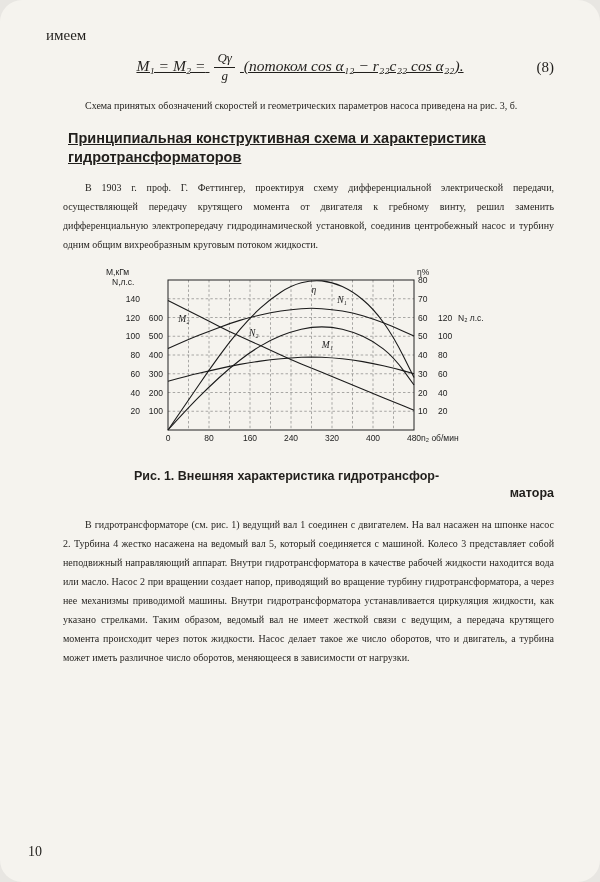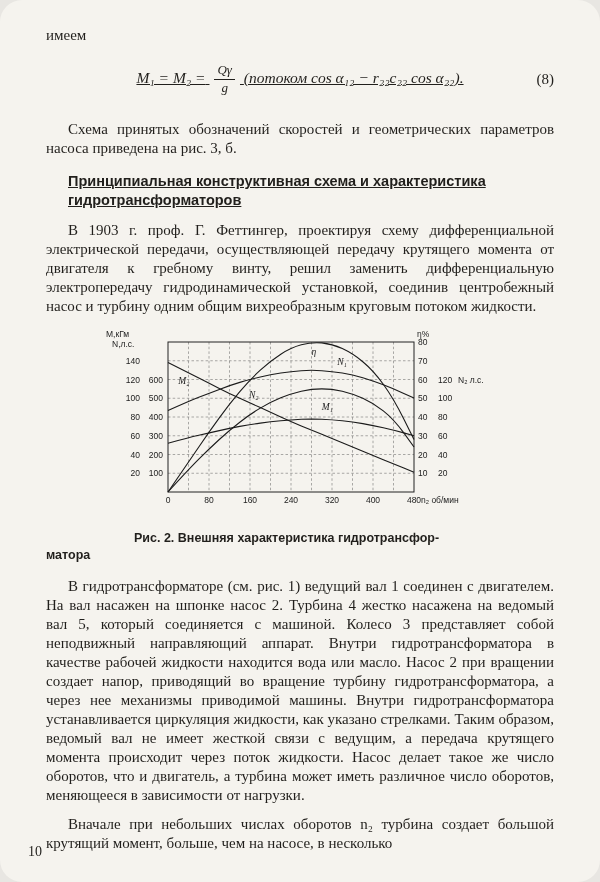--- a/index.html
+++ b/index.html
@@ -8,47 +8,47 @@
     font-family:"Liberation Serif",serif;color:#211f1c;
     box-sizing:border-box;padding:26px 46px 0 46px;overflow:hidden;border-radius:22px;
   }
   .intro-word{font-size:15px;line-height:19px;margin-bottom:2px;}
   .formula-row{
     position:relative;text-align:center;font-style:italic;
     font-size:15.5px;margin:6px 0 12px 0;text-decoration:underline;
   }
   .formula-row .frac{
     display:inline-block;vertical-align:middle;text-align:center;
-    font-size:13px;line-height:1.15;margin:12px 5px;
+    font-size:13px;line-height:1.15;margin:0 5px;
   }
   .formula-row .frac .num{display:block;border-bottom:1px solid #211f1c;padding:0 3px 1px;}
   .formula-row .frac .den{display:block;padding-top:1px;}
   .formula-row .eq-num{
     position:absolute;right:0;top:50%;transform:translateY(-50%);font-style:normal;font-size:15px;
   }
-  p.body{font-size:15px;line-height:19px;text-align:justify;margin:0 0 10px 0;}
+  p.body{font-size:10px;line-height:19px;text-align:justify;margin:0 0 10px 17px;}
   .indent{text-indent:22px;}
   h3.heading{
     font-family:"Liberation Sans",sans-serif;font-size:14.5px;line-height:19px;
     font-weight:bold;margin:14px 0 11px 0;padding-left:22px;width:486px;text-decoration:underline;
   }
   .figure{width:396px;margin:4px auto 6px auto;}
   .figure svg{display:block;}
   #chart text{font-family:"Liberation Sans",sans-serif;font-size:8.5px;fill:#222;}
   #chart text.axlbl{font-size:8.5px;}
   #chart text.slabel{font-family:"Liberation Serif",serif;font-style:italic;font-size:9.5px;}
   #chart .grid{stroke:#5a5a5a;stroke-width:0.5;stroke-dasharray:2.5,2.2;}
   #chart .frame{fill:none;stroke:#222;stroke-width:1;}
   #chart .series{fill:none;stroke:#1b1b1b;stroke-width:1.1;}
   .caption{
     font-family:"Liberation Sans",sans-serif;font-weight:bold;
     font-size:12.5px;line-height:17px;margin:0 0 13px 0;
   }
   .caption .cap-line1{margin-left:88px;}
-  .caption .cap-line2{}
+  .caption .cap-line2{margin-left:152px;text-align:right;}
   .pagenum{position:absolute;left:28px;bottom:22px;font-size:14px;}
 </style>
 </head>
 <body>
 
 <div class="page">
 
   <div class="intro-word">имеем</div>
 
   <div class="formula-row">
@@ -131,23 +131,22 @@
         <path d="M66.0 166.0 Q86.5 143.5 96.8 133.2 Q107.0 122.9 117.3 113.5 Q127.5 104.1 137.8 96.2 Q148.0 88.2 158.3 82.1 Q168.5 76.0 178.8 71.8 Q189.0 67.6 199.3 65.2 Q209.5 62.9 219.8 62.9 Q230.0 62.9 240.3 65.2 Q250.5 67.6 260.8 72.3 Q271.0 76.9 281.3 84.9 Q291.5 92.9 301.8 106.9 L312.0 121.0" class="series"></path>
         <text x="146.975" y="72.25" text-anchor="start" class="slabel">N₂</text>
         <path d="M66.0 117.3 Q86.5 111.6 96.8 109.3 Q107.0 106.9 117.3 104.6 Q127.5 102.3 137.8 100.4 Q148.0 98.5 158.3 97.1 Q168.5 95.7 178.8 94.8 Q189.0 93.8 199.3 93.3 Q209.5 92.9 219.8 93.3 Q230.0 93.8 240.3 94.8 Q250.5 95.7 260.8 97.6 Q271.0 99.4 281.3 101.8 Q291.5 104.1 301.8 106.9 L312.0 109.8" class="series"></path>
         <text x="219.75" y="83.5" text-anchor="start" class="slabel">М₁</text>
         <path d="M66.0 36.6 Q86.5 46.9 96.8 52.1 Q107.0 57.3 117.3 62.4 Q127.5 67.6 137.8 72.3 Q148.0 76.9 158.3 81.6 Q168.5 86.3 178.8 91.0 Q189.0 95.7 199.3 99.9 Q209.5 104.1 219.8 108.3 Q230.0 112.6 240.3 116.8 Q250.5 121.0 260.8 125.2 Q271.0 129.4 281.3 133.7 Q291.5 137.9 301.8 142.1 L312.0 146.3" class="series"></path>
         <text x="76.25" y="58.1875" text-anchor="start" class="slabel">М₂</text>
       </svg>
   </div>
 
   <div class="caption">
-    <div class="cap-line1">Рис. 2.   Внешняя характеристика гидротрансфор-</div>
+    <div class="cap-line1">Рис. 1.   Внешняя характеристика гидротрансфор-</div>
     <div class="cap-line2">матора</div>
   </div>
 
   <p class="body indent">В гидротрансформаторе (см. рис. 1) ведущий вал 1 соединен с двигателем. На вал насажен на шпонке насос 2. Турбина 4 жестко насажена на ведомый вал 5, который соединяется с машиной. Колесо 3 представляет собой неподвижный направляющий аппарат. Внутри гидротрансформатора в качестве рабочей жидкости находится вода или масло. Насос 2 при вращении создает напор, приводящий во вращение турбину гидротрансформатора, а через нее механизмы приводимой машины. Внутри гидротрансформатора устанавливается циркуляция жидкости, как указано стрелками. Таким образом, ведомый вал не имеет жесткой связи с ведущим, а передача крутящего момента происходит через поток жидкости. Насос делает такое же число оборотов, что и двигатель, а турбина может иметь различное число оборотов, меняющееся в зависимости от нагрузки.</p>
 
-  <p class="body indent">Вначале при небольших числах оборотов n₂ турбина создает большой крутящий момент, больше, чем на насосе, в несколько</p>
 
   <div class="pagenum">10</div>
 
 </div>
 
 </body></html>

